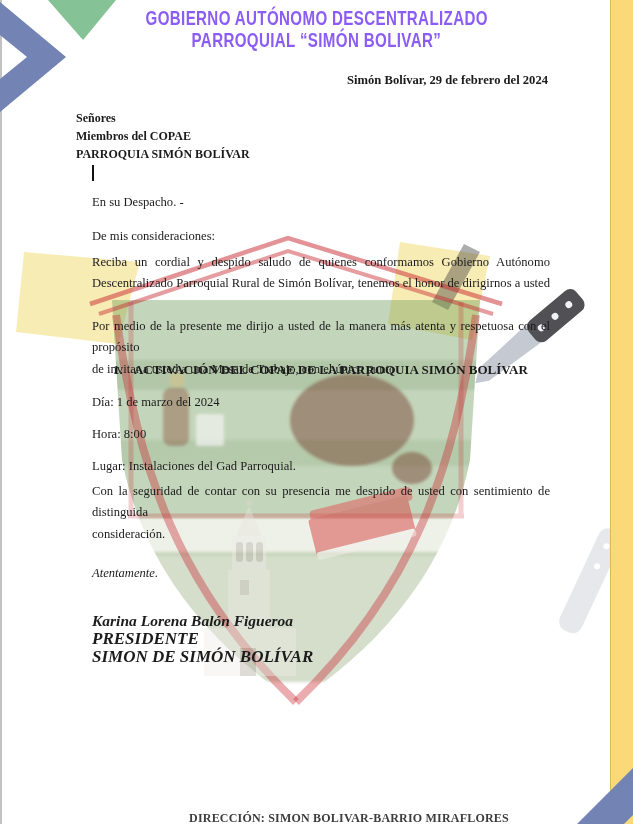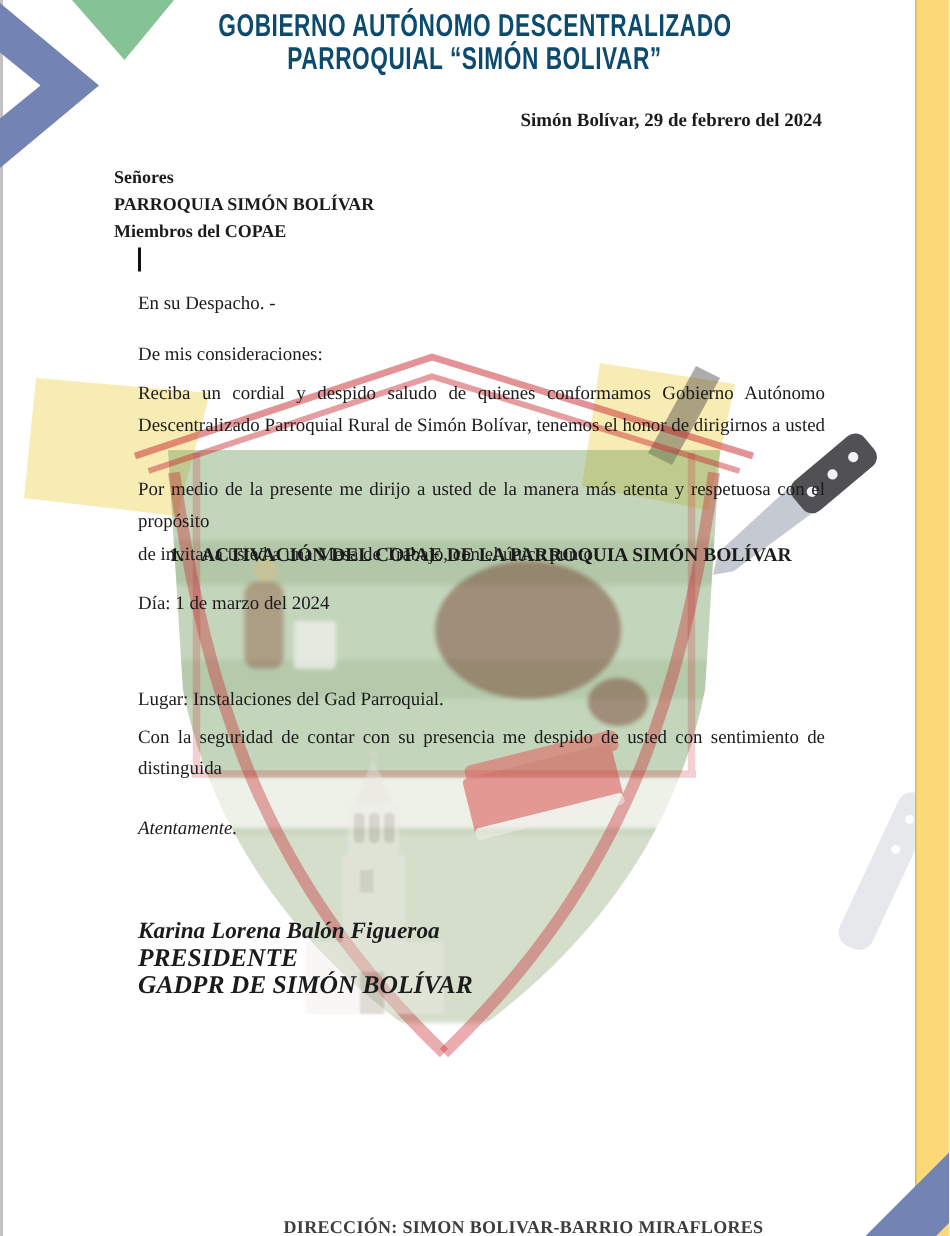--- a/index.html
+++ b/index.html
@@ -9,21 +9,21 @@
   .edge-line{position:absolute;left:0;top:0;width:2px;height:824px;background:#c2c2c2;z-index:1;}
   .corner-tl{position:absolute;left:0;top:0;z-index:2;}
   .watermark{position:absolute;left:0;top:0;z-index:1;pointer-events:none;}
   .yellow-bar{position:absolute;left:610px;top:0;width:23px;height:824px;background:#fbd878;
               border-left:1px solid #d9b95c;z-index:2;}
   .ribbon-br{position:absolute;left:550px;top:750px;z-index:3;}
   
   .content{position:absolute;inset:0;z-index:5;}
   .abs{position:absolute;}
   .title-line{left:0;width:633px;text-align:center;font-family:"Liberation Sans",sans-serif;
-              font-weight:bold;font-size:21px;line-height:22px;color:#0c4a6e;white-space:nowrap;}
+              font-weight:bold;font-size:21px;line-height:22px;color:#8b5cf6;white-space:nowrap;}
   .title-line > span{display:inline-block;transform:scaleX(0.72);transform-origin:center;letter-spacing:0.5px;}
   .date-line{right:85px;top:73px;font-size:12.6px;font-weight:bold;}
   .recipient{left:76px;top:109px;font-size:12px;font-weight:bold;line-height:18px;}
   .cursor{left:92px;top:165px;width:1.5px;height:16px;background:#111;}
   .bodytext{left:92px;width:458px;font-size:12.6px;line-height:21.3px;}
   .jline{text-align:justify;text-align-last:justify;text-justify:inter-word;}
   .agenda{left:113px;top:362px;font-size:13px;font-weight:bold;display:flex;}
   .agenda .num{width:21px;}
   .farewell{font-style:italic;}
   .signature{left:92px;top:611px;width:458px;text-align:left;font-weight:bold;font-style:italic;}
@@ -122,22 +122,22 @@
       <span>GOBIERNO AUTÓNOMO DESCENTRALIZADO</span>
     </div>
     <div class="abs title-line" style="top:29px">
       <span>PARROQUIAL “SIMÓN BOLIVAR”</span>
     </div>
 
     <div class="abs date-line">Simón Bolívar, 29 de febrero del 2024</div>
 
     <div class="abs recipient">
       <div>Señores</div>
+      <div>Miembros del COPAE</div>
       <div>PARROQUIA SIMÓN BOLÍVAR</div>
-      <div>Miembros del COPAE</div>
     </div>
 
     <div class="abs cursor"></div>
 
     <div class="abs bodytext" style="top:192px">En su Despacho. -</div>
     <div class="abs bodytext" style="top:226px">De mis consideraciones:</div>
 
     <div class="abs bodytext" style="top:252px">
       <div class="jline">Reciba un cordial y despido saludo de quienes conformamos Gobierno Autónomo</div>
       <div class="jline">Descentralizado Parroquial Rural de Simón Bolívar, tenemos el honor de dirigirnos a usted</div>
@@ -147,30 +147,32 @@
       <div class="jline">Por medio de la presente me dirijo a usted de la manera más atenta y respetuosa con el propósito</div>
       <div>de invitar a usted a una Mesa de Trabajo, con el único punto</div>
     </div>
 
     <div class="abs agenda">
       <span class="num">1.</span>
       <span>ACTIVACIÓN DEL COPAE DE LA PARROQUIA SIMÓN BOLÍVAR</span>
     </div>
 
     <div class="abs bodytext" style="top:392px">Día: 1 de marzo del 2024</div>
+    <div class="abs bodytext" style="top:424px">Hora: 8:00</div>
     <div class="abs bodytext" style="top:456px">Lugar: Instalaciones del Gad Parroquial.</div>
 
     <div class="abs bodytext" style="top:481px">
       <div class="jline">Con la seguridad de contar con su presencia me despido de usted con sentimiento de distinguida</div>
+      <div>consideración.</div>
     </div>
 
-    <div class="abs bodytext farewell" style="top:542px">Atentamente.</div>
+    <div class="abs bodytext farewell" style="top:563px">Atentamente.</div>
 
     <div class="abs signature">
       <div class="sig-name">Karina Lorena Balón Figueroa</div>
       <div class="sig-line">PRESIDENTE</div>
-      <div class="sig-line">GADPR DE SIMÓN BOLÍVAR</div>
+      <div class="sig-line">SIMON DE SIMÓN BOLÍVAR</div>
     </div>
 
     <div class="abs footer-address">DIRECCIÓN: SIMON BOLIVAR-BARRIO MIRAFLORES</div>
 
   </div>
 </div>
 
 </body></html>

